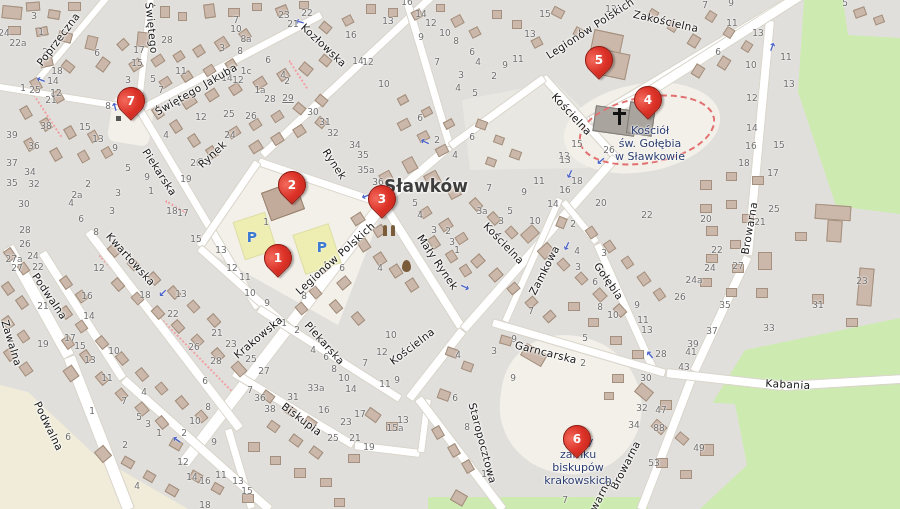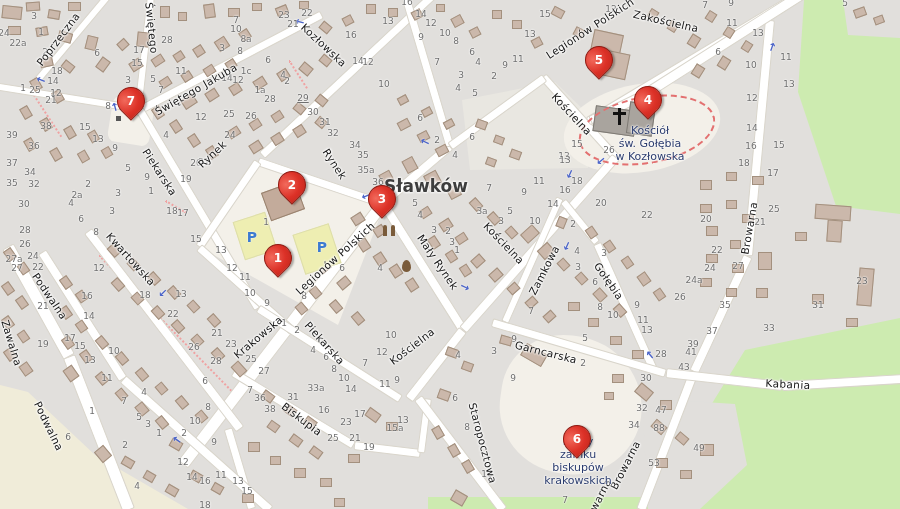--- a/index.html
+++ b/index.html
@@ -412,21 +412,21 @@
     <div class="hn" style="left: 421px; top: 37px;">9</div>
     <div class="hn" style="left: 445px; top: 33px;">10</div>
     <div class="hn" style="left: 456px; top: 41px;">8</div>
     <div class="hn" style="left: 472px; top: 52px;">6</div>
     <div class="hn" style="left: 437px; top: 62px;">7</div>
     <div class="hn" style="left: 461px; top: 75px;">3</div>
     <div class="hn" style="left: 478px; top: 62px;">4</div>
     <div class="hn" style="left: 494px; top: 76px;">2</div>
     <div class="hn" style="left: 518px; top: 59px;">11</div>
     <div class="hn" style="left: 505px; top: 65px;">9</div>
-    <div class="hn" style="left: 303px; top: 98px; text-decoration: underline;">29</div>
+    <div class="hn" style="left: 288px; top: 98px; text-decoration: underline;">29</div>
     <div class="hn" style="left: 313px; top: 112px;">30</div>
     <div class="hn" style="left: 325px; top: 122px;">31</div>
     <div class="hn" style="left: 333px; top: 133px;">32</div>
     <div class="hn" style="left: 355px; top: 145px;">34</div>
     <div class="hn" style="left: 363px; top: 155px;">35</div>
     <div class="hn" style="left: 545px; top: 14px;">15</div>
     <div class="hn" style="left: 530px; top: 34px;">13</div>
     <div class="hn" style="left: 458px; top: 88px;">4</div>
     <div class="hn" style="left: 475px; top: 93px;">5</div>
     <div class="hn" style="left: 420px; top: 118px;">6</div>
@@ -645,21 +645,21 @@
     <div class="sl" style="left: 49px; top: 426px; transform: translate(-50%, -50%) rotate(64deg);">Podwalna</div>
     <div class="sl" style="left: 12px; top: 343px; transform: translate(-50%, -50%) rotate(73deg);">Zawalna</div>
     <div class="sl" style="left: 483px; top: 443px; transform: translate(-50%, -50%) rotate(75deg);">Staropocztowa</div>
     <div class="sl" style="left: 749px; top: 228px; transform: translate(-50%, -50%) rotate(-80deg);">Browarna</div>
     <div class="sl" style="left: 625px; top: 465px; transform: translate(-50%, -50%) rotate(-63deg);">Browarna</div>
     <div class="sl" style="left: 596px; top: 503px; transform: translate(-50%, -50%) rotate(-63deg);">Browarna</div>
     <div class="sl" style="left: 788px; top: 384px; transform: translate(-50%, -50%) rotate(3deg);">Kabania</div>
     <div class="poi" style="left: 650px; top: 124px; color: rgb(43, 60, 110);">
       <div>Kościół</div>
       <div>św. Gołębia</div>
-      <div>w Kozłowska</div>
+      <div>w Sławkowie</div>
     </div>
     <div class="poi" style="left: 578px; top: 435px; color: rgb(43, 60, 110);">
       <div>Ruiny</div>
       <div>zamku</div>
       <div>biskupów</div>
       <div>krakowskich</div>
     </div>
     <div class="icon-part" style="left: 612px; top: 108px; width: 14px; height: 18px;">
       <div class="crossV" style="left: 6px; top: 0px; width: 3px; height: 17px; position: absolute;"></div>
       <div class="crossV" style="left: 1px; top: 4px; width: 13px; height: 3px; position: absolute;"></div>

